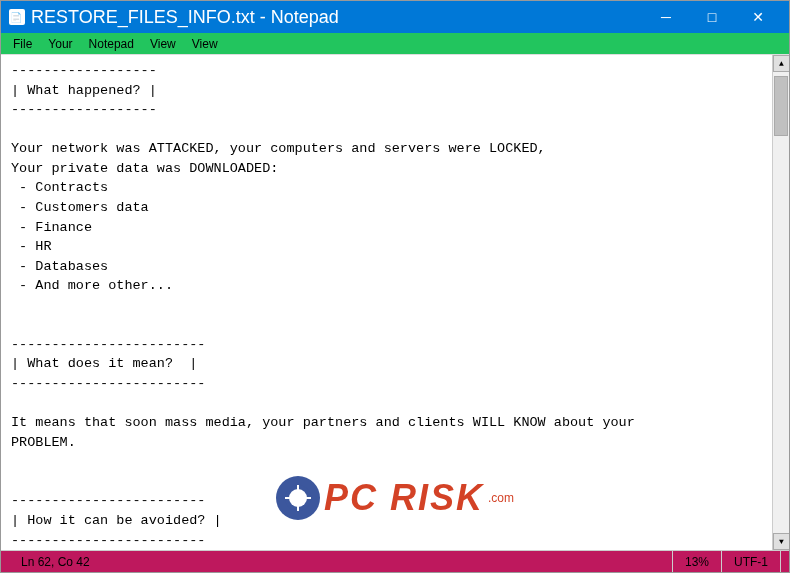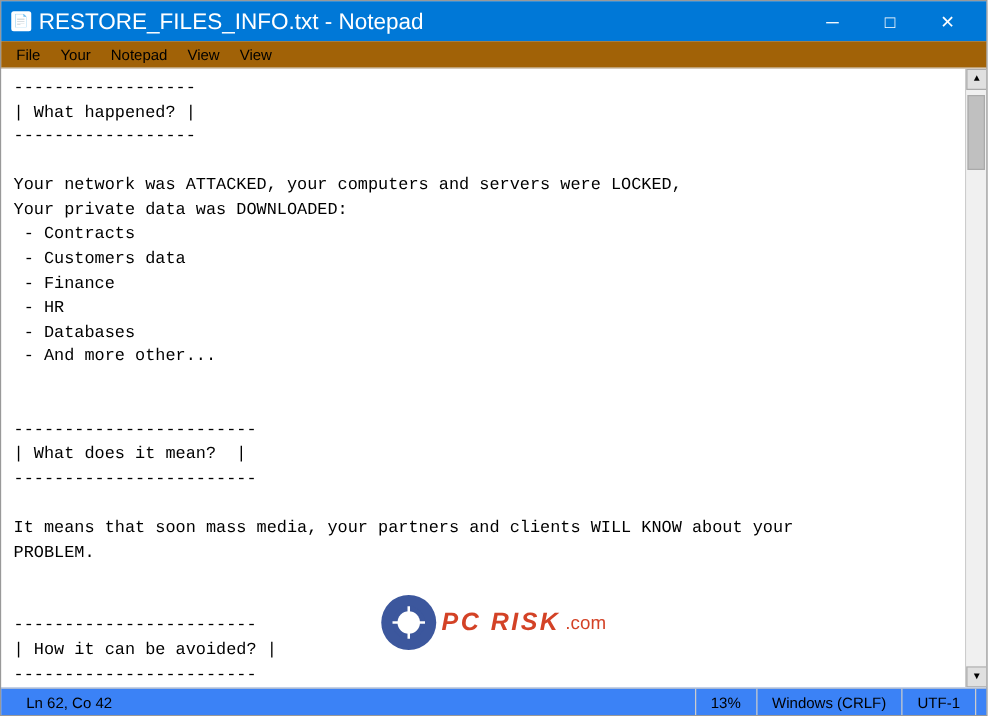--- a/index.html
+++ b/index.html
@@ -73,21 +73,21 @@
       color: #fff;
       font-size: 14px;
       cursor: pointer;
       display: flex;
       align-items: center;
       justify-content: center;
       font-family: Arial, sans-serif;
     }
 
     .menu-bar {
-      background: #a16207;
+      background: #22c55e;
       height: 22px;
       display: flex;
       align-items: center;
       padding: 0 4px;
       border-bottom: 1px solid #ddd;
       flex-shrink: 0;
     }
 
     .menu-item {
       padding: 2px 8px;
@@ -150,21 +150,21 @@
       top: 4px;
       left: 1px;
       right: 1px;
       height: 60px;
       background: #c0c0c0;
       border: 1px solid #aaa;
     }
 
     .status-bar {
       height: 22px;
-      background: #3b82f6;
+      background: #be185d;
       border-top: 1px solid #ccc;
       display: flex;
       align-items: flex-start;
       padding: 0 8px;
       flex-shrink: 0;
       gap: 0;
     }
 
     .status-section {
       font-size: 12px;
@@ -217,30 +217,30 @@
       height: 18px;
       background: #fff;
       border-radius: 50%;
       position: absolute;
       top: 50%;
       left: 50%;
       transform: translate(-50%, -50%);
     }
 
     .watermark-text {
-      font-size: 20px;
+      font-size: 36px;
       font-weight: bold;
       font-family: Arial, sans-serif;
       color: #cc2200;
       letter-spacing: 2px;
       font-style: italic;
     }
 
     .watermark-domain {
-      font-size: 15px;
+      font-size: 12px;
       color: #cc2200;
       font-family: Arial, sans-serif;
     }
 
     .editor-wrapper {
       flex: 1;
       display: flex;
       overflow: hidden;
       position: relative;
     }
@@ -318,16 +318,15 @@
         </div>
         <span class="watermark-text">PC RISK</span>
         <span class="watermark-domain">.com</span>
       </div>
     </div>
   </div>
 
   <div class="status-bar">
     <div class="status-section">Ln 62, Co 42</div>
     <div class="status-section">13%</div>
-    <div class="status-section">Windows (CRLF)</div>
     <div class="status-section">UTF-1</div>
   </div>
 </div>
 
 </body></html>

